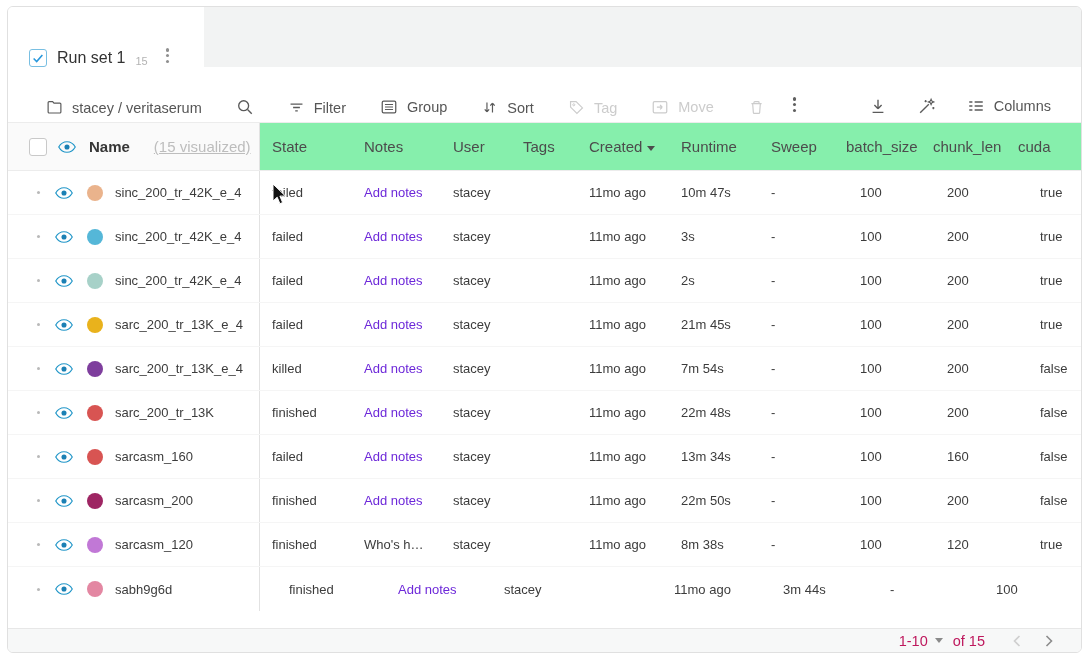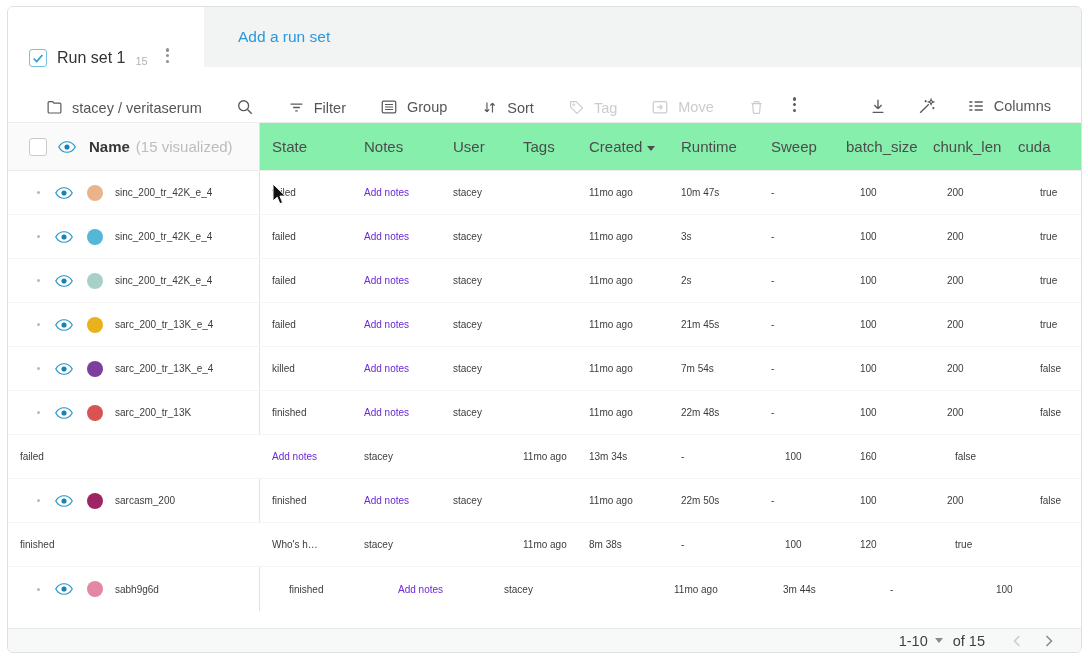--- a/index.html
+++ b/index.html
@@ -30,40 +30,40 @@
   .tb-right { margin-left:auto; display:flex; align-items:center; gap:10px; }
   .kebab.dark i { background:#5f5f5f; }
 
   
   .grid-row { display:grid; grid-template-columns:252px 92px 89px 70px 66px 92px 90px 75px 87px 85px 1fr; align-items:center; }
   .thead { height:48px; background:#86efac; border-bottom:1px solid #ececec; font-size:15px; color:#4c4c4c; flex:0 0 auto; }
   .cell { padding-left:12px; white-space:nowrap; overflow:hidden; }
   .name-col { height:100%; display:flex; align-items:center; border-right:1px solid #e2e2e2; padding-left:21px; gap:0; }
   .thead .name-col { background:#fafafa; }
   .name-strong { font-weight:bold; color:#363636; margin-left:13px; }
-  .name-suffix { color:#bdbdbd; margin-left:6px; font-weight:normal; }
+  .name-suffix { color:#bdbdbd; margin-left:24px; font-weight:normal;text-decoration:underline; }
   .eye { margin-left:11px; display:inline-flex; }
   .sort-caret { display:inline-block; margin-left:5px; width:0; height:0;
     border-left:4.5px solid transparent; border-right:4.5px solid transparent; border-top:5.5px solid #4c4c4c; vertical-align:middle; }
 
   .tbody { flex:1 1 auto; }
-  .run-row { height:44px; font-size:10px; color:#3c3c3c; border-bottom:1px solid #f5f5f5; background:#fff; }
+  .run-row { height:44px; font-size:13px; color:#3c3c3c; border-bottom:1px solid #f5f5f5; background:#fff; }
   .run-row:last-child { border-bottom:none;gap:17px; }
   .run-row .name-col { padding-left:0; }
   .handle-dot { width:3px; height:3px; border-radius:50%; background:#b9b9b9; margin-left:29px; flex:0 0 auto; }
   .run-row .eye { margin-left:15px; cursor:pointer; }
   .run-dot { width:16px; height:16px; border-radius:50%; margin-left:14px; flex:0 0 auto; }
   .run-name { margin-left:12px; overflow:hidden; text-overflow:clip; white-space:nowrap; }
   .notes-cell.placeholder { color:#6d28d9; }
   .num { padding-left:26px; }
   .cuda-cell { padding-left:34px; }
 
   
   .pagefoot { height:24px; background:#f7f8f8; border-top:1px solid #e7e7e7; display:flex; align-items:center;
-    justify-content:flex-end; padding-right:18px; gap:4px; font-size:14.5px; color:#404040; flex:0 0 auto; }
+    justify-content:flex-end; padding-right:18px; gap:4px; font-size:14.5px; color:#be185d; flex:0 0 auto; }
   .range-caret { display:inline-block; width:0; height:0; border-left:4px solid transparent; border-right:4px solid transparent;
     border-top:5px solid #8a8a8a; margin:0 6px 0 3px; }
   .pg-btn { padding:4px 8px; display:inline-flex; align-items:center; cursor:pointer; }
   .cursor-overlay { position:absolute; left:272px; top:184px; pointer-events:none; }
 </style>
 </head>
 <body>
 
 <div class="panel">
 
@@ -75,21 +75,20 @@
           </svg>
       </span>
       <span class="tab-label">Run set 1</span>
       <span class="tab-count">15</span>
       <span class="kebab">
           <i></i>
           <i></i>
           <i></i>
         </span>
     </div>
-    <div class="add-runset">Add a run set</div>
   </div>
 
   <div class="toolbar">
     <div class="tb-item">
       <svg width="17" height="17" viewBox="0 0 20 20">
           <path d="M2.5 6.2v-2A1.2 1.2 0 0 1 3.7 3h4.1l1.6 1.8h6.9a1.2 1.2 0 0 1 1.2 1.2v9.3a1.2 1.2 0 0 1-1.2 1.2H3.7a1.2 1.2 0 0 1-1.2-1.2z" fill="none" stroke="#5a5a5a" stroke-width="1.4"></path>
         </svg>
       <span>stacey / veritaserum</span>
     </div>
     <div class="tb-sp"></div>
@@ -352,20 +351,31 @@
       <div class="cell"></div>
       <div class="cell">11mo ago</div>
       <div class="cell">22m 48s</div>
       <div class="cell">-</div>
       <div class="cell num">100</div>
       <div class="cell num">200</div>
       <div class="cell cuda-cell">false</div>
     </div>
 
     <div class="run-row grid-row">
+      <div class="name-col">
+        <span class="handle-dot"></span>
+        <span class="eye">
+          <svg width="18" height="14" viewBox="0 0 24 16">
+              <path d="M12 1C6.8 1 2.8 4.8 1 8c1.8 3.2 5.8 7 11 7s9.2-3.8 11-7c-1.8-3.2-5.8-7-11-7z" fill="none" stroke="#2196c8" stroke-width="1.6"></path>
+              <circle cx="12" cy="8" r="3.4" fill="#1b80b4"></circle>
+            </svg>
+        </span>
+        <span class="run-dot" style="background: rgb(216, 84, 82);"></span>
+        <span class="run-name">sarcasm_160</span>
+      </div>
       <div class="cell">failed</div>
       <div class="cell notes-cell placeholder">Add notes</div>
       <div class="cell">stacey</div>
       <div class="cell"></div>
       <div class="cell">11mo ago</div>
       <div class="cell">13m 34s</div>
       <div class="cell">-</div>
       <div class="cell num">100</div>
       <div class="cell num">160</div>
       <div class="cell cuda-cell">false</div>
@@ -389,20 +399,31 @@
       <div class="cell"></div>
       <div class="cell">11mo ago</div>
       <div class="cell">22m 50s</div>
       <div class="cell">-</div>
       <div class="cell num">100</div>
       <div class="cell num">200</div>
       <div class="cell cuda-cell">false</div>
     </div>
 
     <div class="run-row grid-row">
+      <div class="name-col">
+        <span class="handle-dot"></span>
+        <span class="eye">
+          <svg width="18" height="14" viewBox="0 0 24 16">
+              <path d="M12 1C6.8 1 2.8 4.8 1 8c1.8 3.2 5.8 7 11 7s9.2-3.8 11-7c-1.8-3.2-5.8-7-11-7z" fill="none" stroke="#2196c8" stroke-width="1.6"></path>
+              <circle cx="12" cy="8" r="3.4" fill="#1b80b4"></circle>
+            </svg>
+        </span>
+        <span class="run-dot" style="background: rgb(193, 120, 214);"></span>
+        <span class="run-name">sarcasm_120</span>
+      </div>
       <div class="cell">finished</div>
       <div class="cell notes-cell">Who's h…</div>
       <div class="cell">stacey</div>
       <div class="cell"></div>
       <div class="cell">11mo ago</div>
       <div class="cell">8m 38s</div>
       <div class="cell">-</div>
       <div class="cell num">100</div>
       <div class="cell num">120</div>
       <div class="cell cuda-cell">true</div>

